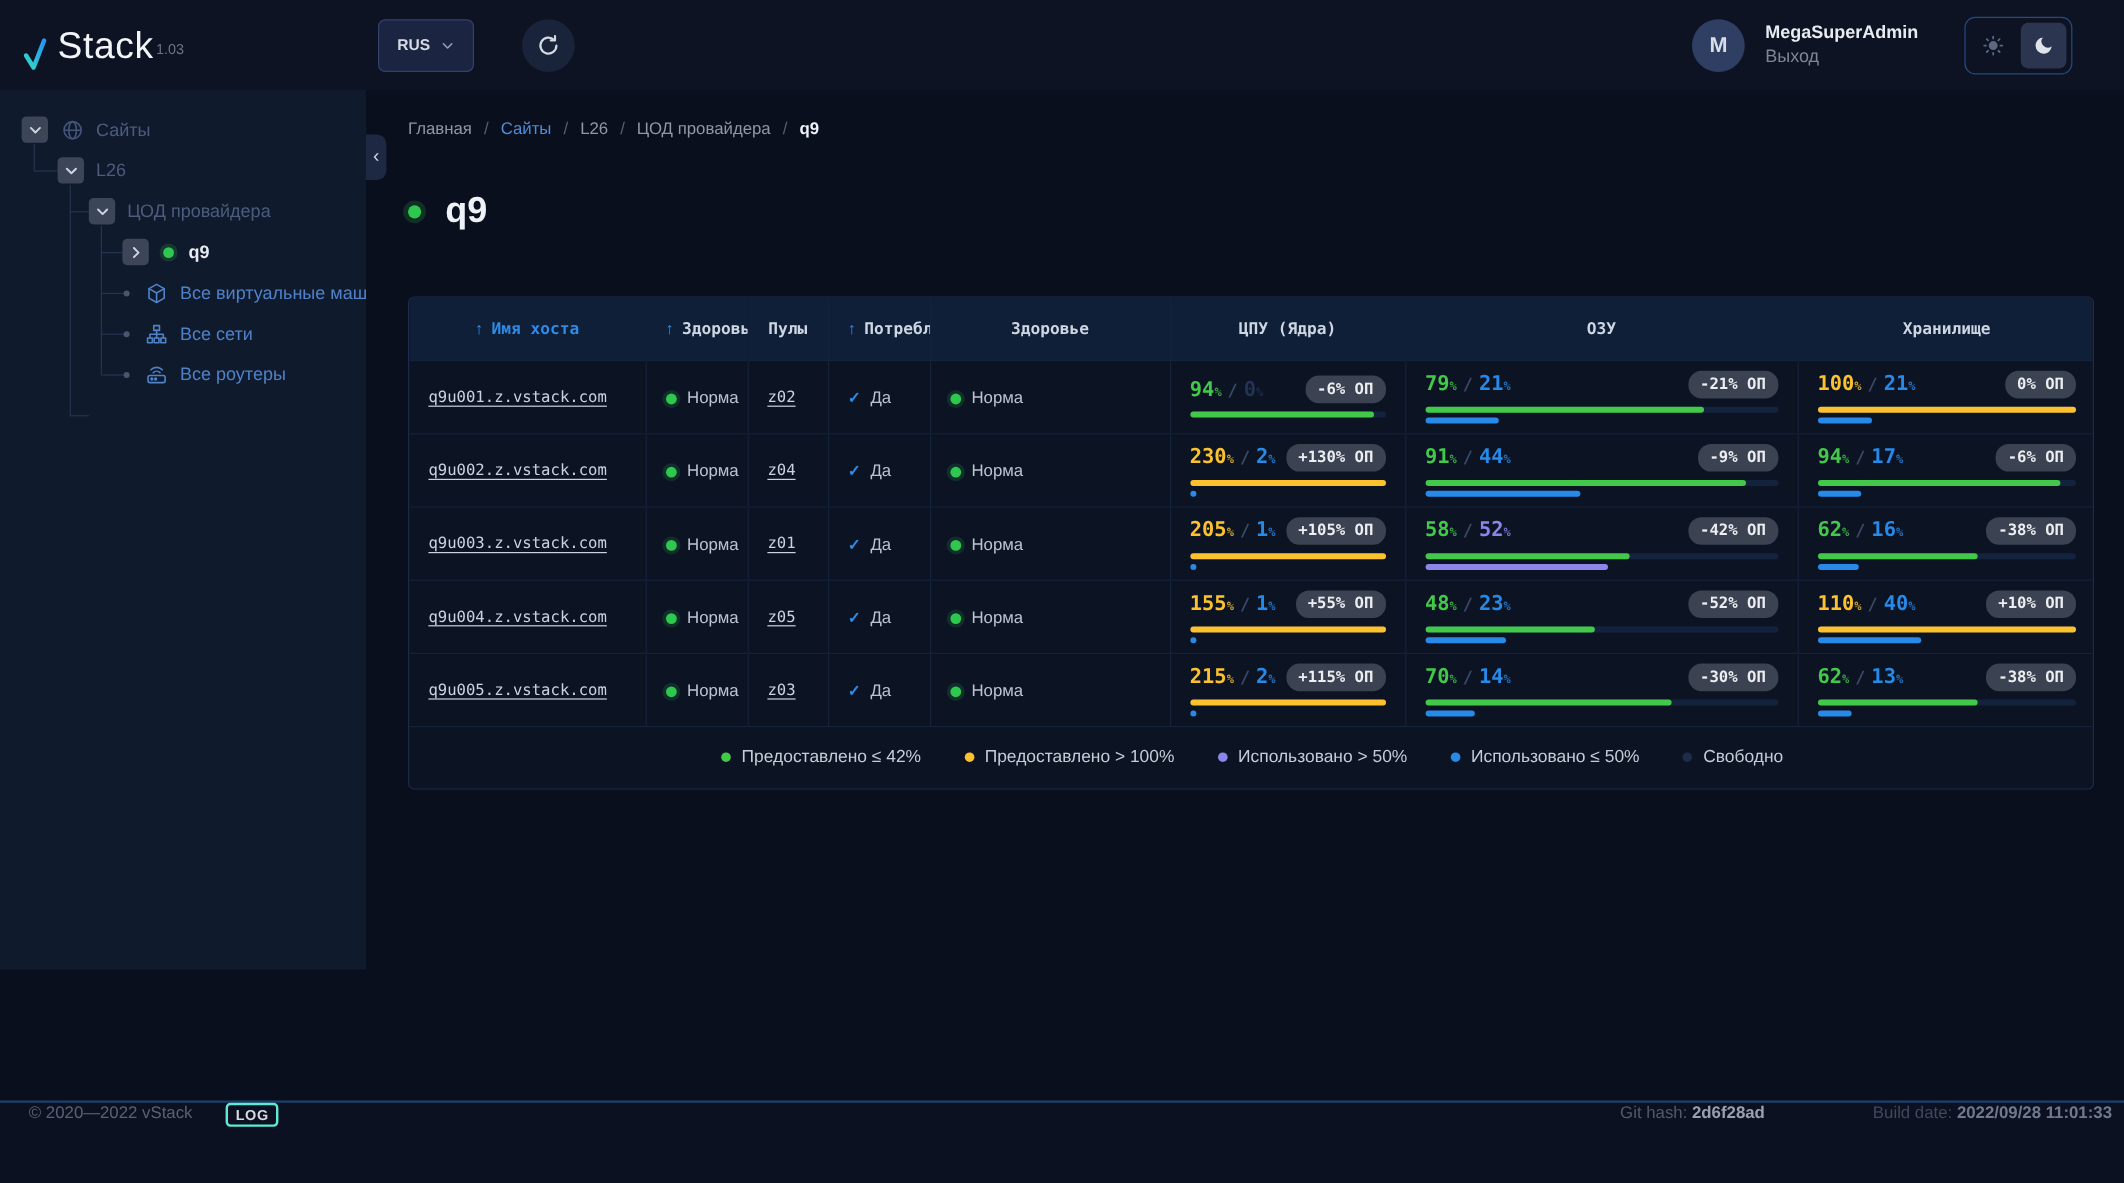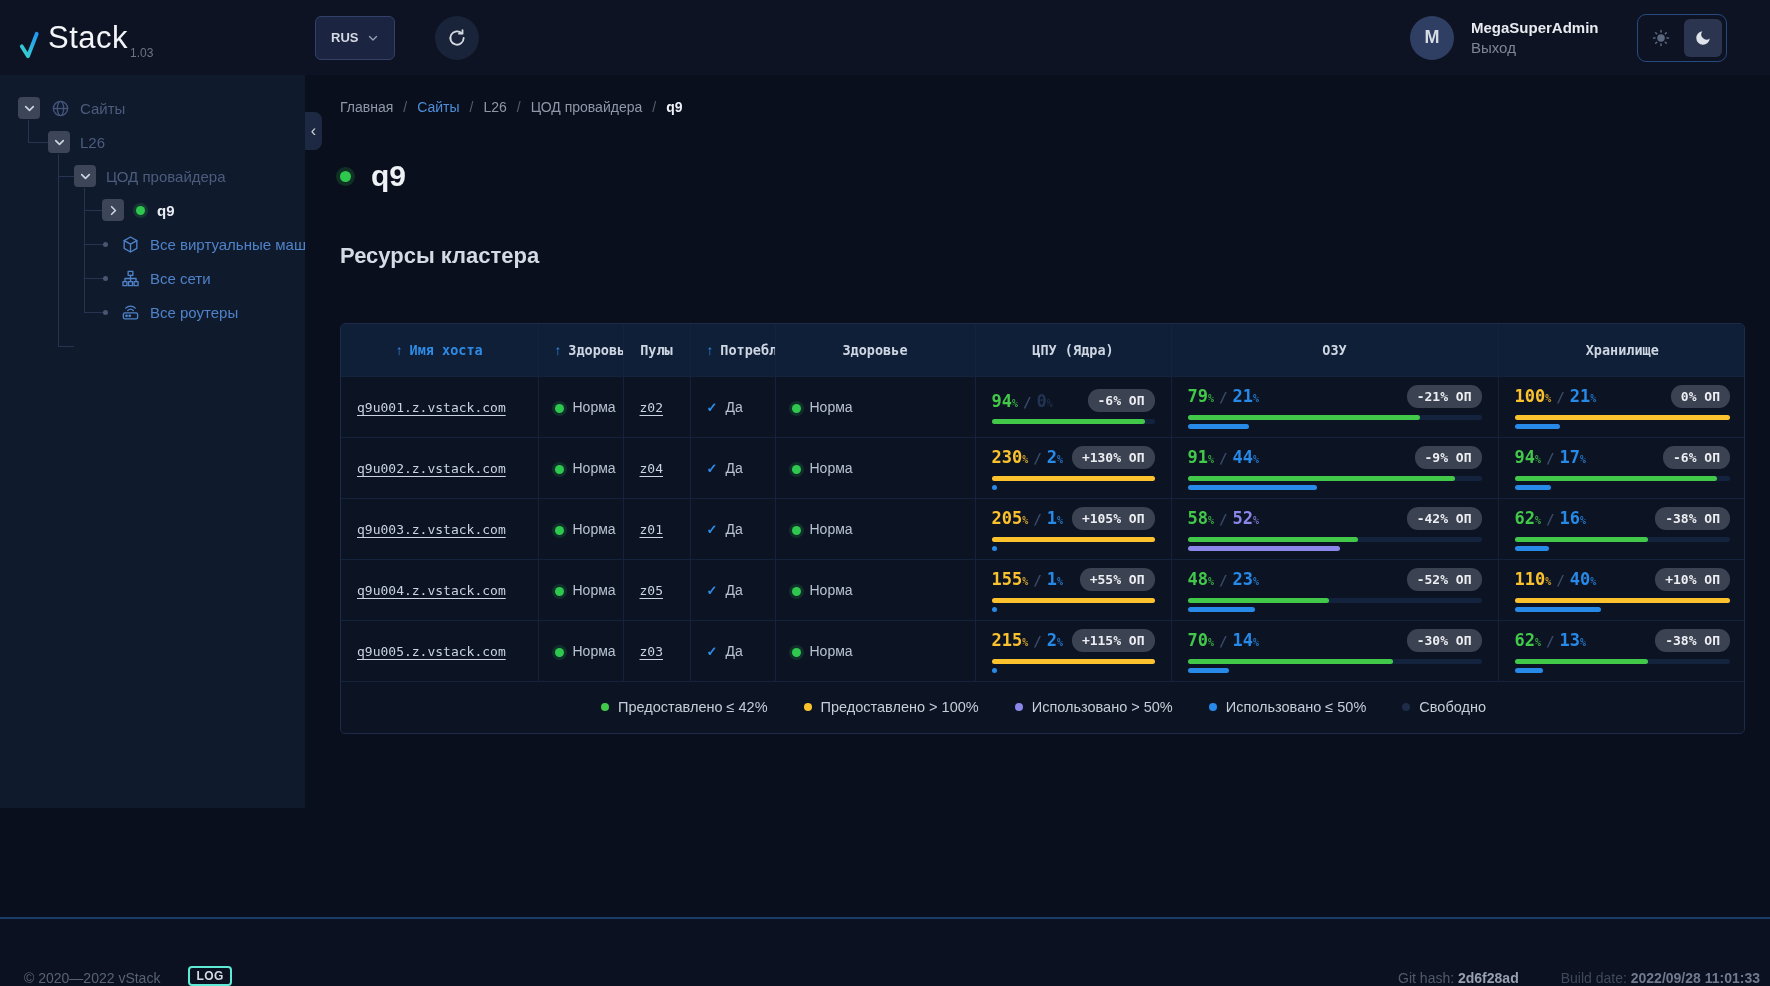--- a/index.html
+++ b/index.html
@@ -1,21 +1,21 @@
 <!DOCTYPE html>
 <html style="--green: #43c94a; --yellow: #fcc22e; --blue: #2789e8; --purple: #8b87ea; --free-text: #223354; --accent: #2e8be6; --health: #2fc84e;"><head>
 <meta charset="utf-8">
 <style>
   * { margin:0; padding:0; box-sizing:border-box; }
   html,body { width:1770px; height:986px; overflow:hidden; }
   body { background:#0a0f1d; font-family:"Liberation Sans", sans-serif; color:#c8d0dc; position:relative; }
 
   
   header { position:absolute; top:0; left:0; right:0; height:75px; background:#0d1322; display:flex; align-items:center; z-index:5; }
-  .logo { display:flex; align-items:flex-end; margin-left:18px; width:180px; }
+  .logo { display:flex; align-items:center; margin-left:18px; width:180px; }
   .logo-check { margin-top:14px; }
   .logo-text { color:#f2f4f7; font-size:31px; font-weight:400; letter-spacing:0.5px; line-height:44px; }
   .logo-ver { color:#6a7486; font-size:12px; margin-top:6px; margin-left:2px; }
   .lang-btn { margin-left:117px; height:44px; padding:0 15px; background:#1b2542; border:1px solid #33406a; border-radius:6px; color:#d4d9e2; font-size:13px; font-weight:bold; display:flex; align-items:center; gap:9px; cursor:pointer; font-family:inherit; }
   .refresh-btn { margin-left:40px; width:44px; height:44px; border-radius:50%; background:#192339; border:none; display:flex; align-items:center; justify-content:center; cursor:pointer; }
   .header-right { margin-left:auto; display:flex; align-items:center; margin-right:43px; }
   .avatar { width:44px; height:44px; border-radius:50%; background:#2f3f63; color:#d7dce5; font-size:18px; font-weight:bold; display:flex; align-items:center; justify-content:center; }
   .user-block { margin-left:17px; width:148px; }
   .user-name { color:#e8ebf0; font-size:15px; font-weight:bold; }
   .logout { color:#7d8694; font-size:15px; margin-top:3px; display:inline-block; cursor:pointer; }
@@ -77,25 +77,25 @@
   .fill.green { background:var(--green); } .fill.yellow { background:var(--yellow); }
   .ubar { height:5px; border-radius:3px; margin-top:4px; min-width:5px; }
   .ubar.blue { background:var(--blue); } .ubar.purple { background:var(--purple); }
   tfoot tr { height:52px; border-top:1px solid #15223c; }
   tfoot td { text-align:center; }
   .legend { display:flex; justify-content:center; align-items:center; gap:36px; }
   .legend-item { display:flex; align-items:center; gap:9px; font-size:14.5px; color:#c5cdd8; }
   .legend-dot { width:8px; height:8px; border-radius:50%; }
 
   
-  footer { position:absolute; left:0; right:0; bottom:0; height:69px; background:#0b1120; border-top:2px solid #1b3e68; display:flex; align-items:flex-end; font-size:14px; z-index:5; }
+  footer { position:absolute; left:0; right:0; bottom:0; height:69px; background:#0b1120; border-top:2px solid #1b3e68; display:flex; align-items:flex-start; font-size:14px; z-index:5; }
   .copyright { color:#596274; margin-left:24px; }
   .log-badge { margin-left:28px; border:2px solid #5eead4; border-radius:4px; padding:1px 6px; color:#d5dae2; font-size:12px; font-weight:bold; letter-spacing:.5px; cursor:pointer; }
   .footer-right { margin-left:auto; display:flex; align-items:center; gap:42px; margin-right:10px; }
-  .meta-label { color:#515a6b; } .meta-value { color:#98a1b0; font-weight:bold; }
+  .meta-label { color:#515a6b;margin-left:48px; } .meta-value { color:#98a1b0; font-weight:bold; }
   .meta-label.dim { color:#3f495c; } .meta-value.dim { color:#707a8e; }
   svg { display:block; }
 </style>
 </head>
 <body>
 
 <header>
   <div class="logo">
     <span class="logo-check">
       <svg width="30" height="30" viewBox="0 0 24 24" fill="none">
@@ -246,21 +246,20 @@
       <span class="bc-item plain">L26</span>
       <span class="bc-sep">/</span>
       <span class="bc-item plain">ЦОД провайдера</span>
       <span class="bc-sep">/</span>
       <span class="bc-item current">q9</span>
     </nav>
   <div class="page-title-row">
     <span class="page-status-dot"></span>
     <h1>q9</h1>
   </div>
-  <h2>Ресурсы кластера</h2>
   <div class="table-wrap">
     <table>
       <colgroup id="cols">
           <col style="width: 197px;">
           <col style="width: 85px;">
           <col style="width: 67px;">
           <col style="width: 85px;">
           <col style="width: 200px;">
           <col style="width: 196px;">
           <col style="width: 327px;">

